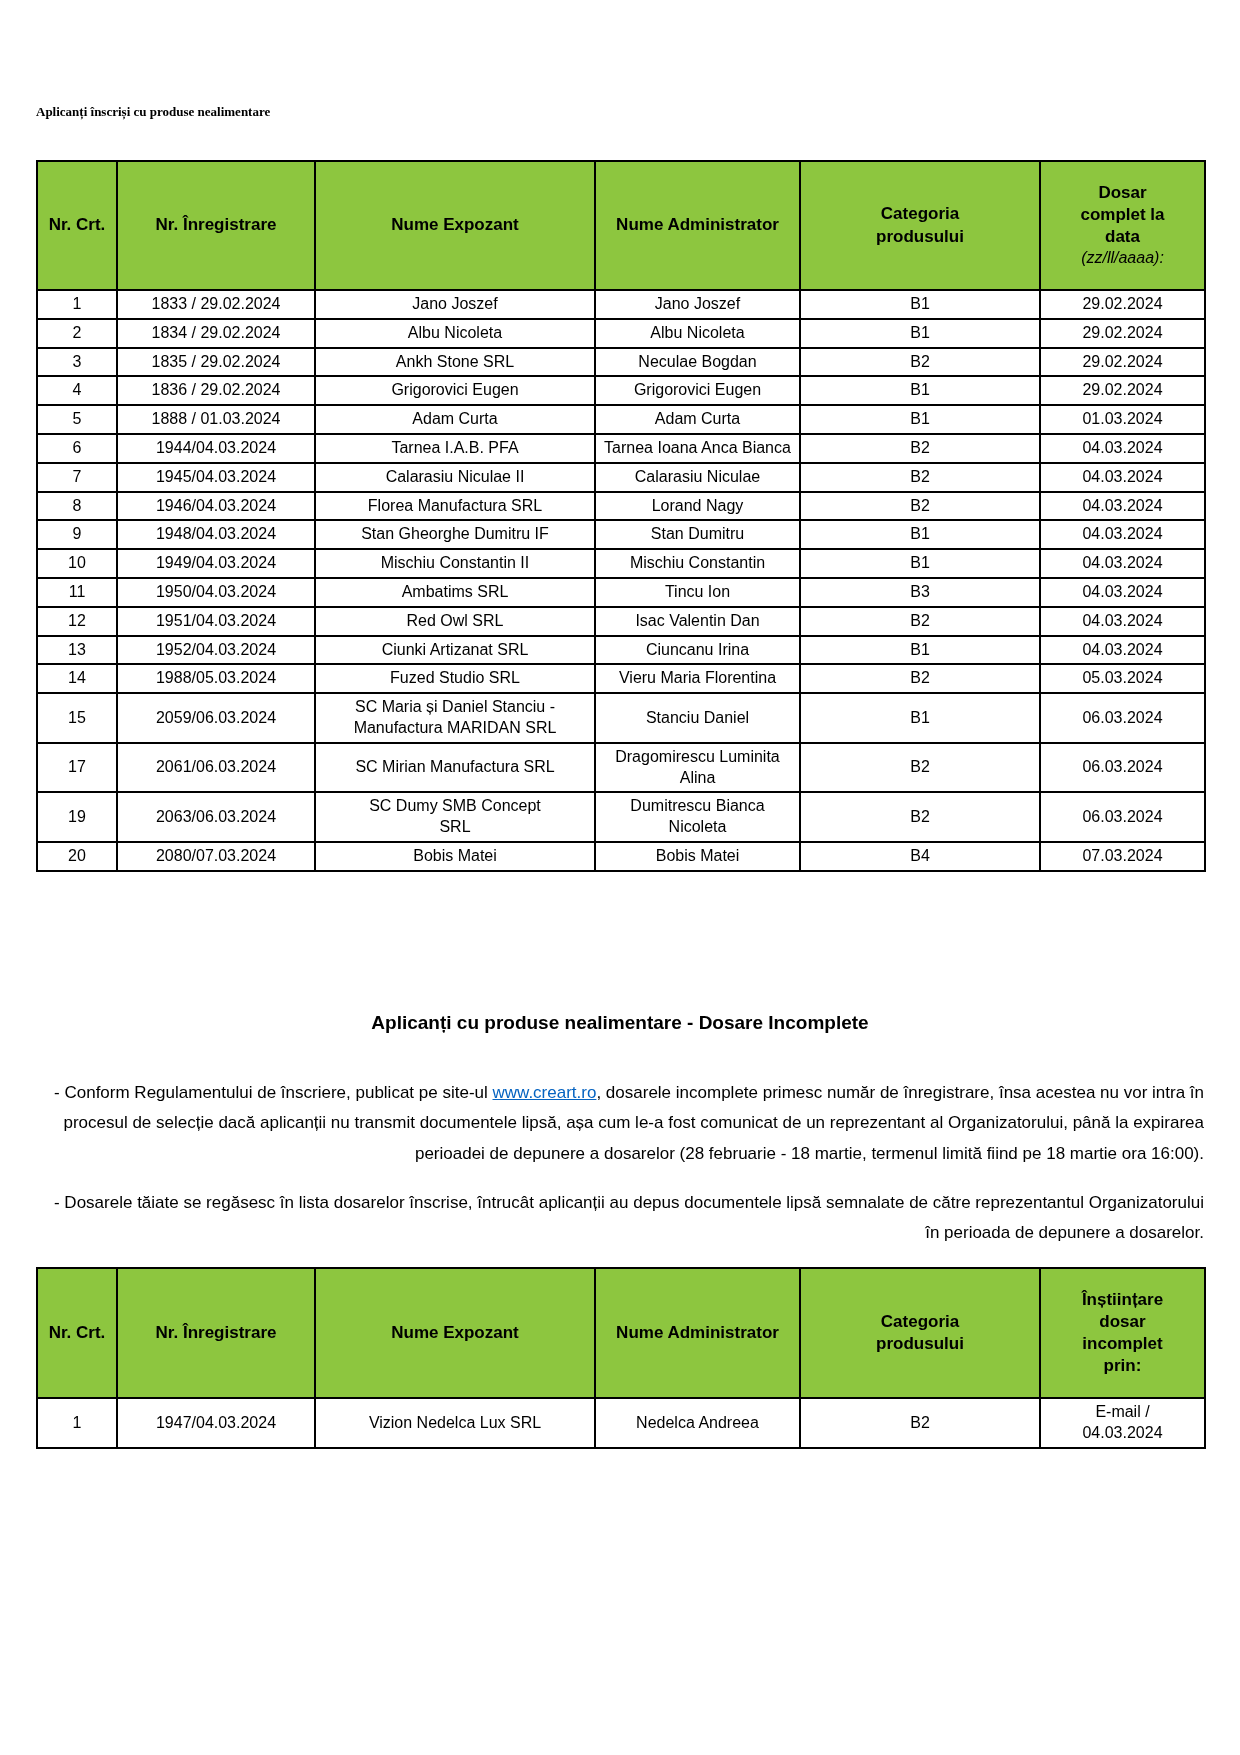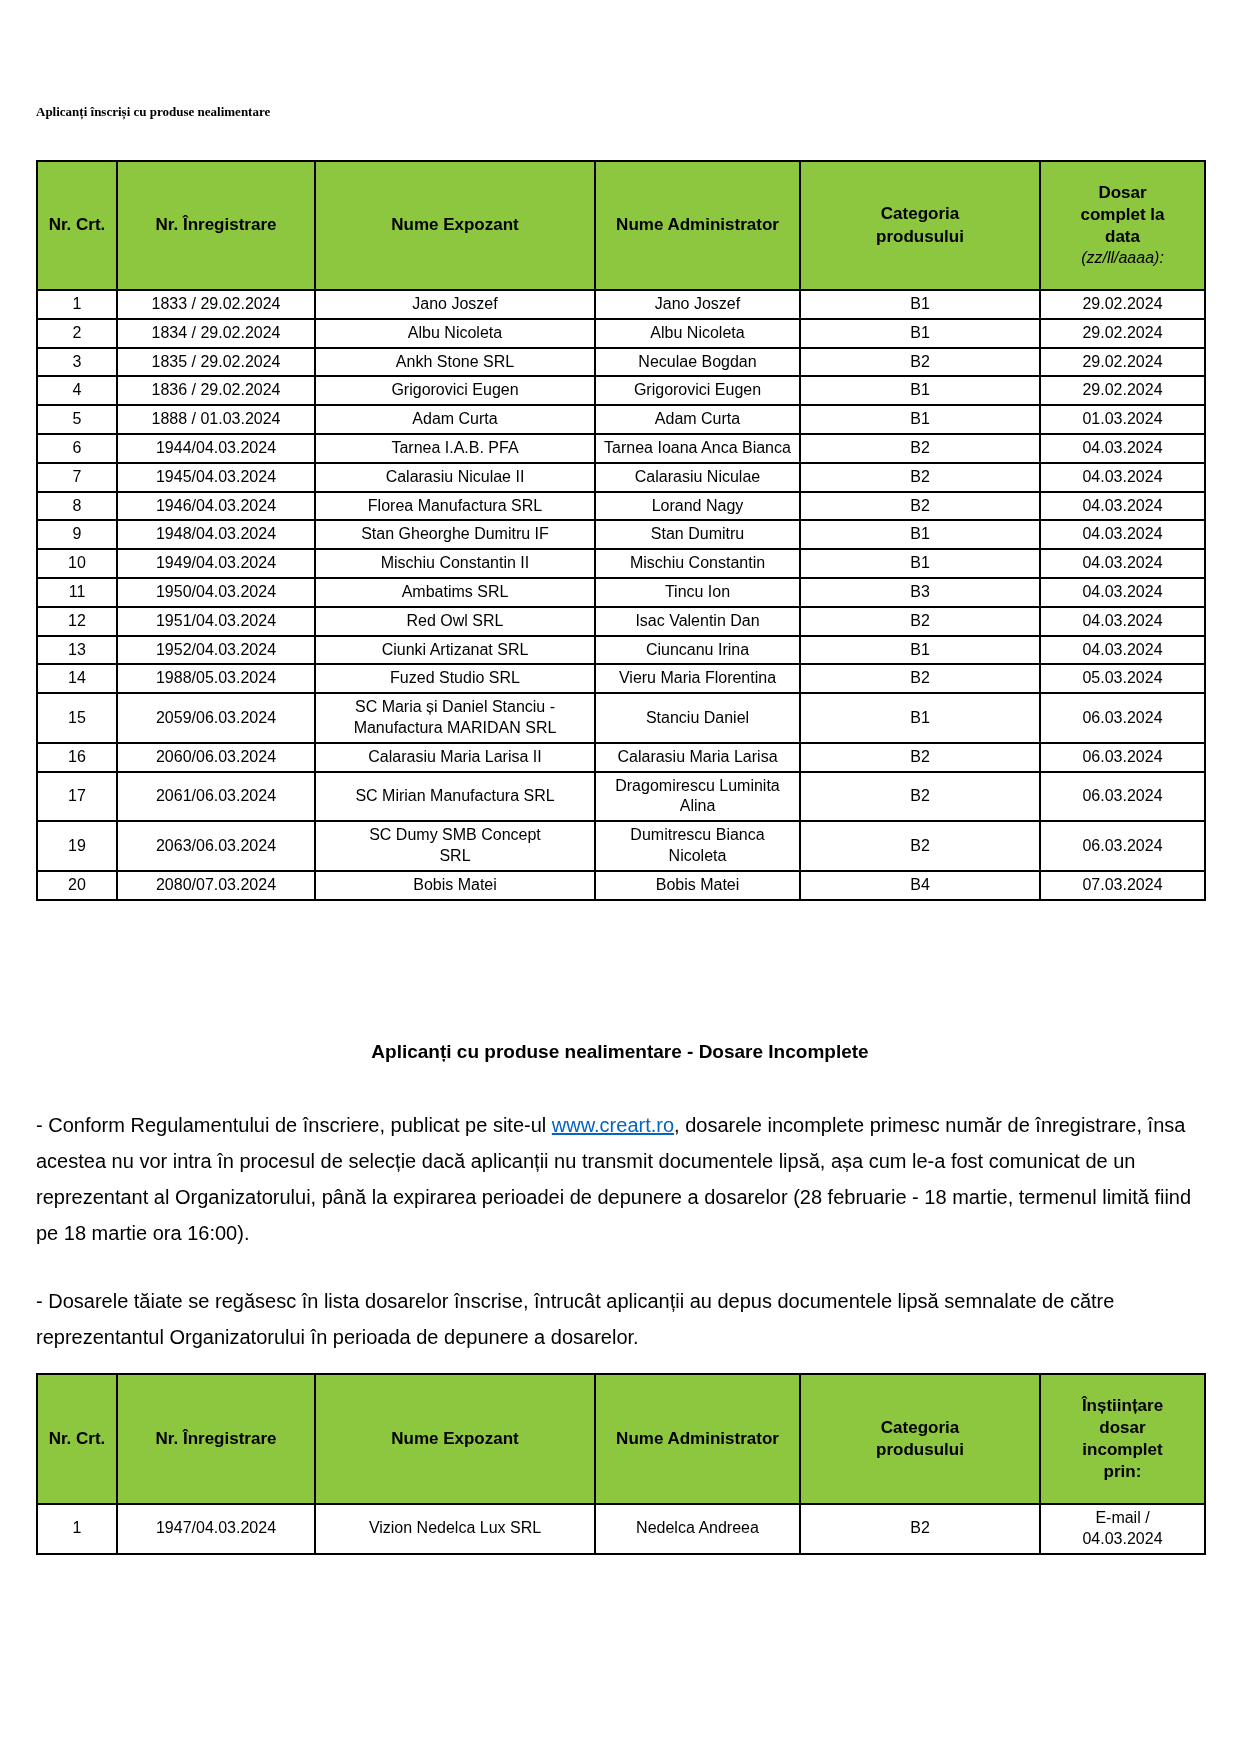--- a/index.html
+++ b/index.html
@@ -58,27 +58,27 @@
     line-height: 1.3;
     padding: 3px 4px;
   }
   .hdr-note {
     display: block;
     font-style: italic;
     font-weight: normal;
     font-size: 16px;
   }
   p.body-text {
-    font-size: 20px;
+    font-size: 17px;
     line-height: 1.8;
     margin: 0;
-    text-align: left;
+    text-align: right;
   }
   p.p1 { margin-top: 44px; }
-  p.p2 { margin-top: 32px; }
+  p.p2 { margin-top: 18px; }
   .tbl2 { margin-top: 18px; }
   a.link {
     color: var(--link, #0563c1);
     text-decoration: underline;
     cursor: pointer;
   }
 </style>
 </head>
 <body>
 
@@ -221,28 +221,20 @@
           <td>B2</td>
           <td>05.03.2024</td>
         </tr>
         <tr>
           <td>15</td>
           <td>2059/06.03.2024</td>
           <td>SC Maria și Daniel Stanciu -
 Manufactura MARIDAN SRL</td>
           <td>Stanciu Daniel</td>
           <td>B1</td>
-          <td>06.03.2024</td>
-        </tr>
-        <tr>
-          <td>16</td>
-          <td>2060/06.03.2024</td>
-          <td>Calarasiu Maria Larisa II</td>
-          <td>Calarasiu Maria Larisa</td>
-          <td>B2</td>
           <td>06.03.2024</td>
         </tr>
         <tr>
           <td>17</td>
           <td>2061/06.03.2024</td>
           <td>SC Mirian Manufactura SRL</td>
           <td>Dragomirescu Luminita
 Alina</td>
           <td>B2</td>
           <td>06.03.2024</td>

